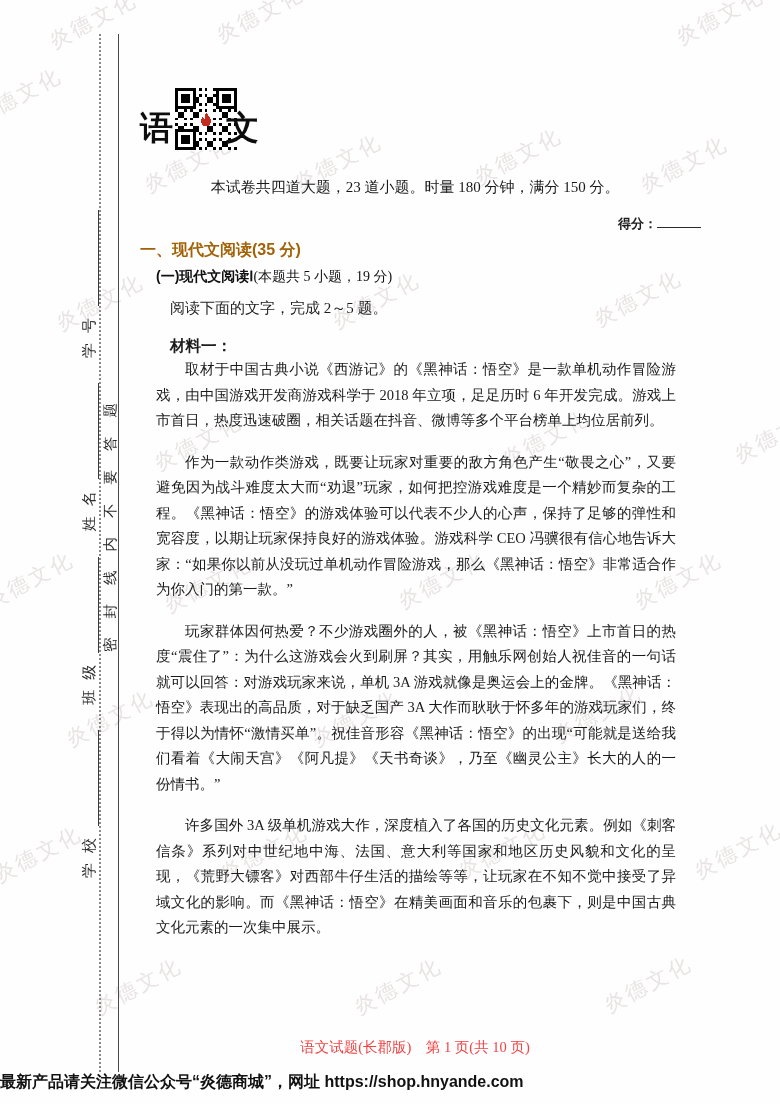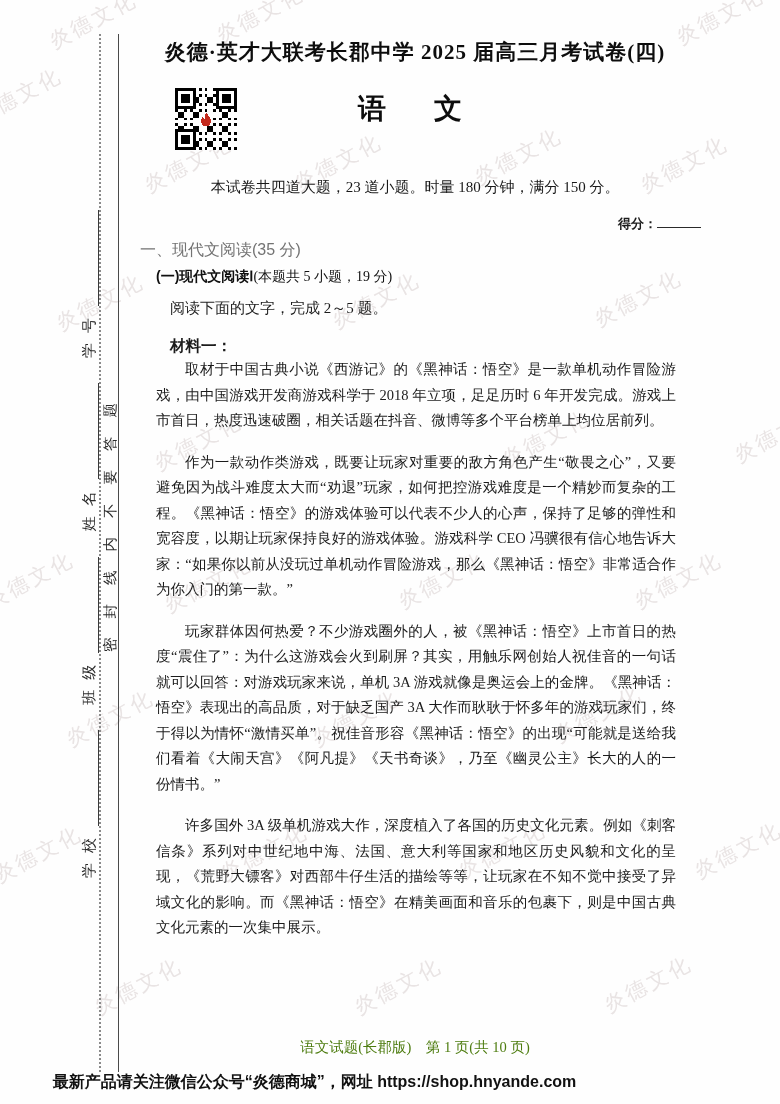--- a/index.html
+++ b/index.html
@@ -36,52 +36,52 @@
     font-family:"Liberation Sans",sans-serif;
   }
   
   .paper-title{
     position:absolute; left:130px; top:38px; width:570px; text-align:center;
     font-size:21px; font-weight:bold; letter-spacing:1px; color:#0d0d0d;
     font-family:"Liberation Serif",serif;
   }
   .qr{position:absolute; left:175px; top:88px; width:62px; height:62px;}
   .subject-title{
-    position:absolute; left:140px; top:90px; width:550px; text-align:center;
-    font-size:28px; font-weight:bold; letter-spacing:10px; color:#0d0d0d;
+    position:absolute; left:140px; top:106px; width:550px; text-align:left;
+    font-size:33px; font-weight:bold; letter-spacing:10px; color:#0d0d0d;
     font-family:"Liberation Sans",sans-serif;
   }
   .exam-info{
     position:absolute; left:140px; top:178px; width:550px; text-align:center;
     font-size:15px; color:#191919;
   }
   .score-line{position:absolute; left:618px; top:214px; font-size:13px; font-weight:bold;
     font-family:"Liberation Sans",sans-serif;}
   .score-blank{display:inline-block; width:44px; height:1em;
     border-bottom:1.2px solid #2a2a2a; vertical-align:baseline;}
   
-  .sec-1{position:absolute; left:140px; top:240px; font-size:16px; font-weight:normal;
-    font-family:"Liberation Sans",sans-serif; color:#737373;}
+  .sec-1{position:absolute; left:140px; top:240px; font-size:16px; font-weight:bold;
+    font-family:"Liberation Sans",sans-serif; color:#a16207;}
   .sec-1-sub{position:absolute; left:156px; top:268px; font-size:14px; color:#101010;}
   .sec-1-sub .b{font-weight:bold; font-family:"Liberation Sans",sans-serif;}
   .instruction{position:absolute; left:170px; top:299px; font-size:15px;}
   .material-label{position:absolute; left:170px; top:336px; font-size:15.5px; font-weight:bold;}
   
   .body-text{
     position:absolute; left:140px; top:341px; width:552px;
     font-size:14.5px; line-height:25.5px; text-align:justify; color:#1b1b1b;
   }
   .body-text p{margin:16px; text-indent:2em;}
   
   .page-footer{
     position:absolute; left:140px; top:1038px; width:550px; text-align:center;
-    font-size:14.5px; color:#4d7c0f;
+    font-size:14.5px; color:#ef4444;
   }
   .promo{
-    position:absolute; left:0; top:1072px; width:629px; text-align:center;
+    position:absolute; left:0; top:1072px; width:629px; text-align:left;
     font-size:16px; font-weight:bold; color:#111;
     font-family:"Liberation Sans",sans-serif;
   }
 </style>
 </head>
 <body>
 
 <div class="page">
 
   <div id="wm-layer">
@@ -132,21 +132,20 @@
       <span class="seal-blank"></span>
     </span>
     <span class="seal-group">
       <span class="seal-label">学号</span>
       <span class="seal-blank"></span>
     </span>
   </div>
 
   <div class="seal-notice">密封线内不要答题</div>
 
-  <div class="paper-title">炎德·英才大联考长郡中学 2025 届高三月考试卷(四)</div>
 
   <div class="qr">
     <svg id="qr-svg" width="62" height="62" viewBox="0 0 21 21" shape-rendering="crispEdges">
         <rect x="0" y="0" width="21" height="21" fill="#ffffff"></rect>
         <rect x="0" y="7" width="1" height="1" fill="#000"></rect>
         <rect x="0" y="10" width="1" height="1" fill="#000"></rect>
         <rect x="0" y="12" width="1" height="1" fill="#000"></rect>
         <rect x="1" y="8" width="1" height="1" fill="#000"></rect>
         <rect x="1" y="9" width="1" height="1" fill="#000"></rect>
         <rect x="1" y="13" width="1" height="1" fill="#000"></rect>

